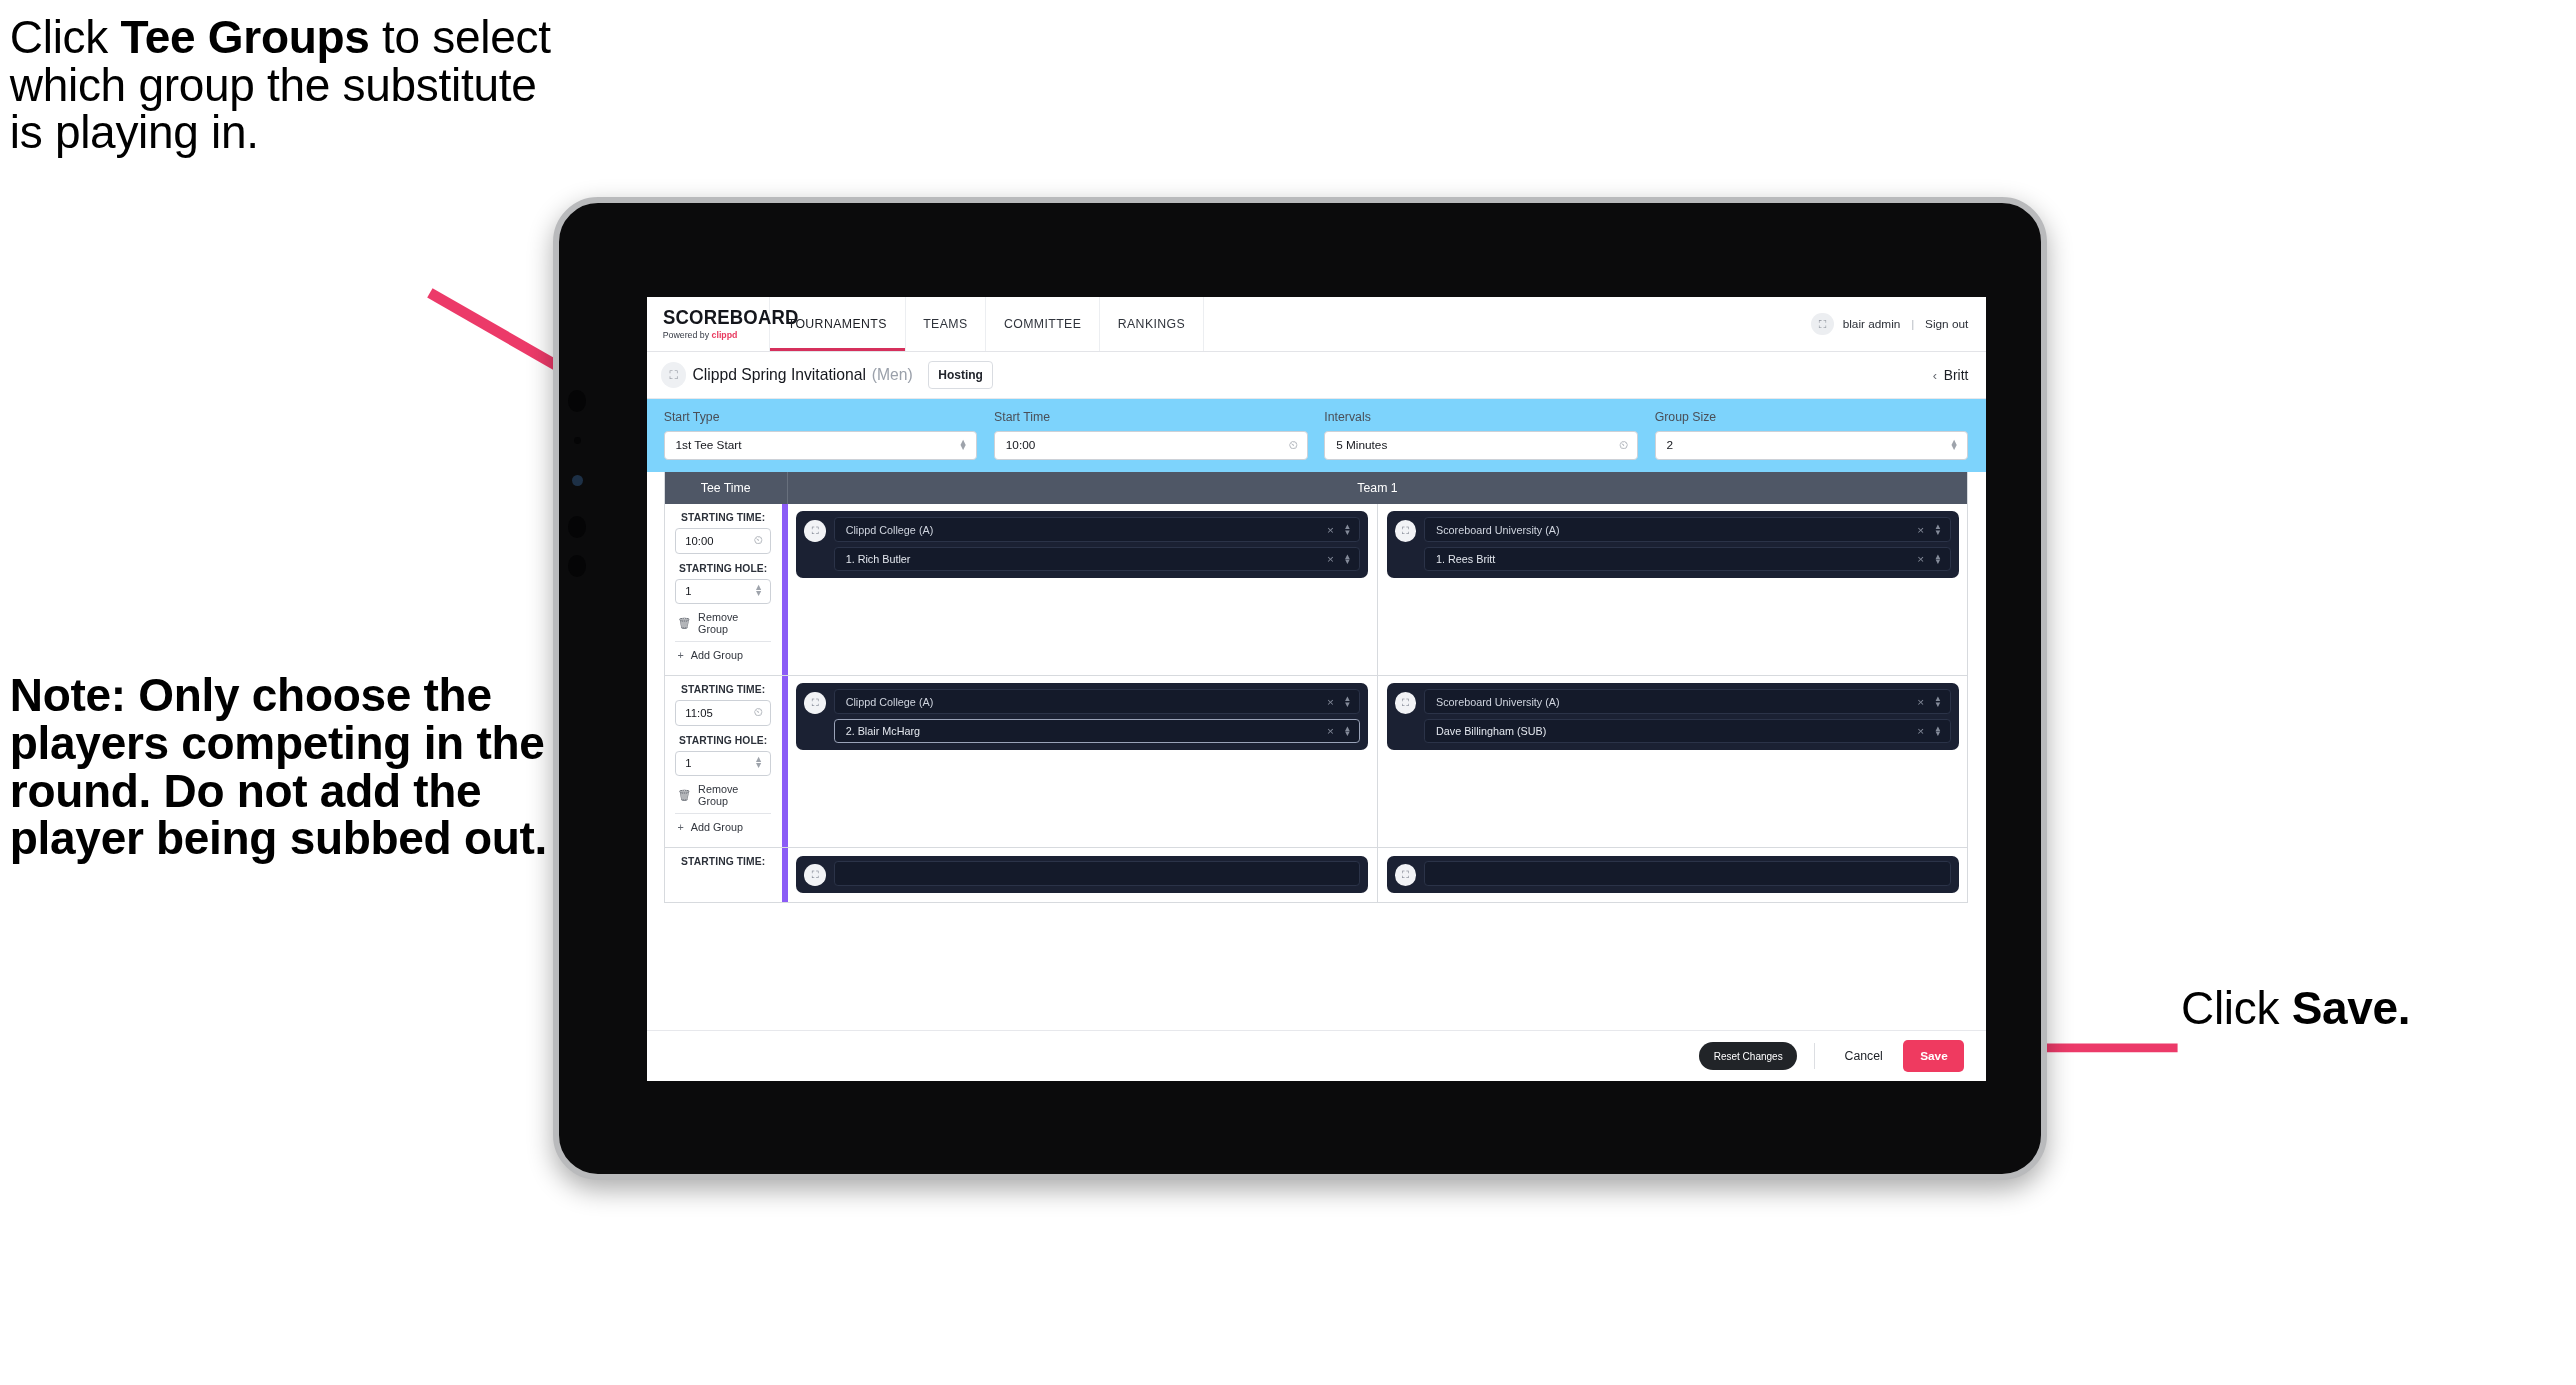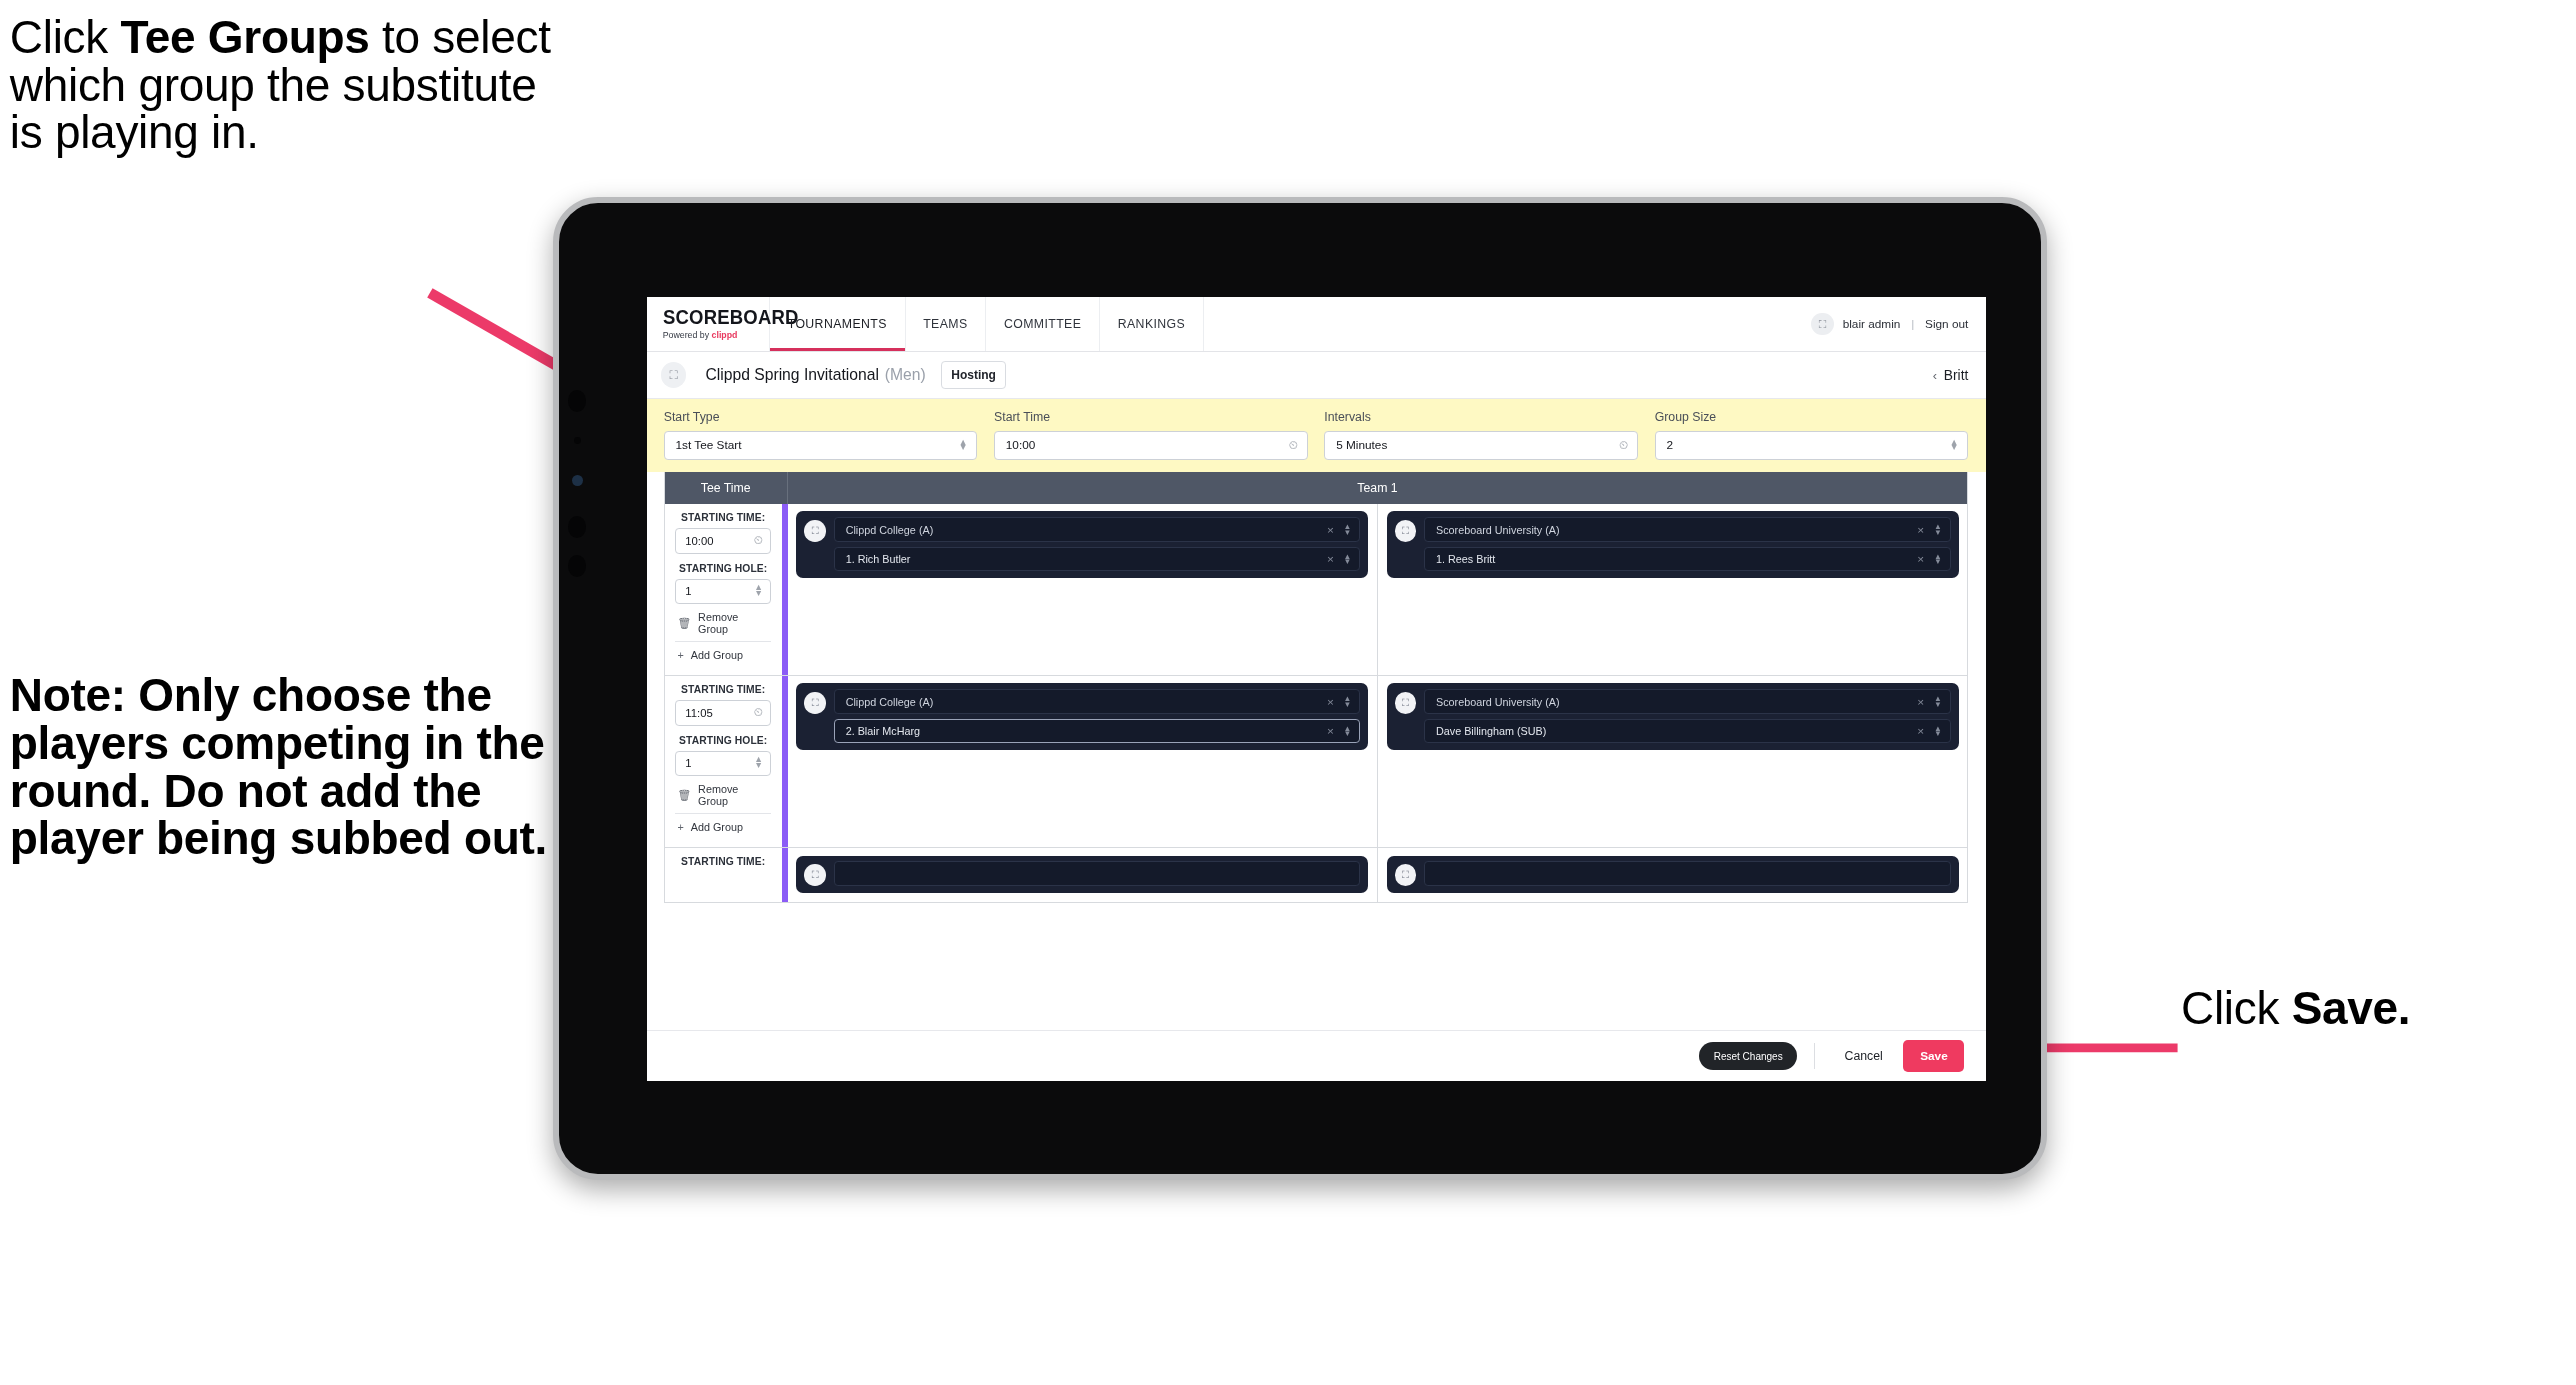--- a/index.html
+++ b/index.html
@@ -103,35 +103,35 @@
     display: flex; align-items: center;
     padding: 0 17.7px 0 13.8px;
     border-bottom: 1px solid #e7e8ec;
     background: #fff;
   }
   #event-icon {
     width: 25.6px; height: 25.6px; border-radius: 50%;
     background: #eef0f3; color: #8b9099; font-size: 11.8px;
     display: flex; align-items: center; justify-content: center; flex: none;
   }
-  #event-title { margin-left: 19px; font-size: 15.7px; color: #15171d; }
+  #event-title { margin-left: 6px; font-size: 15.7px; color: #15171d; }
   #event-gender { margin-left: 5.9px; font-size: 15.7px; color: #9aa0aa; }
   #hosting-badge {
     margin-left: 15.7px; font-size: 12px; font-weight: 700; color: #22252c;
     border: 1px solid #d9dce1; border-radius: 3.9px; padding: 5.9px 8.8px;
     background: #fff;
   }
   #subheader-spacer { flex: 1; }
   #back-link { font-size: 13.8px; color: #1d2026; display: flex; align-items: center; gap: 6.9px; cursor: pointer; }
   #back-link .chev { color: #63676f; font-size: 12.8px; }
 
   
   #controls {
     flex: none; display: flex; gap: 16.7px;
-    padding: 10.8px 17.7px 11.8px 16.7px; background: #fef9c3;
+    padding: 10.8px 17.7px 11.8px 16.7px; background: #7dd3fc;
   }
   .ctl { flex: 1; min-width: 0; }
   .ctl-label { font-size: 12.3px; color: #4a4f58; margin-bottom: 6.9px; }
   .ctl-box {
     height: 29.5px; border: 1px solid #cdd1d7; border-radius: 3.9px;
     background: #fff; display: flex; align-items: center;
     padding: 0 8.8px 0 10.8px; cursor: pointer;
   }
   .ctl-val { flex: 1; font-size: 11.8px; color: #14161c; }
   .ctl-ico { color: #9ea3ab; font-size: 11.8px; line-height: 1; }

